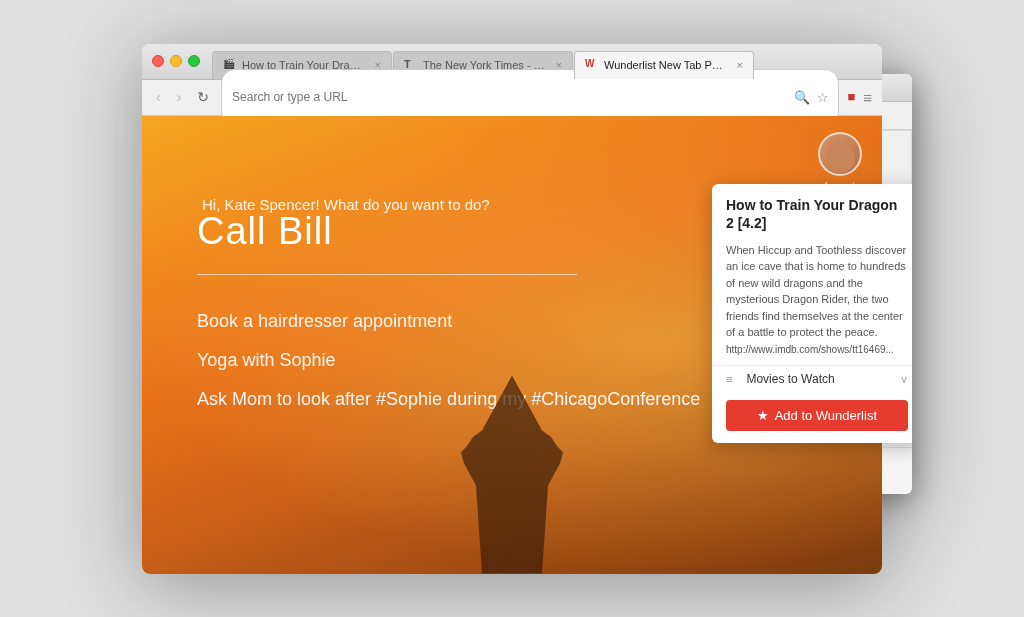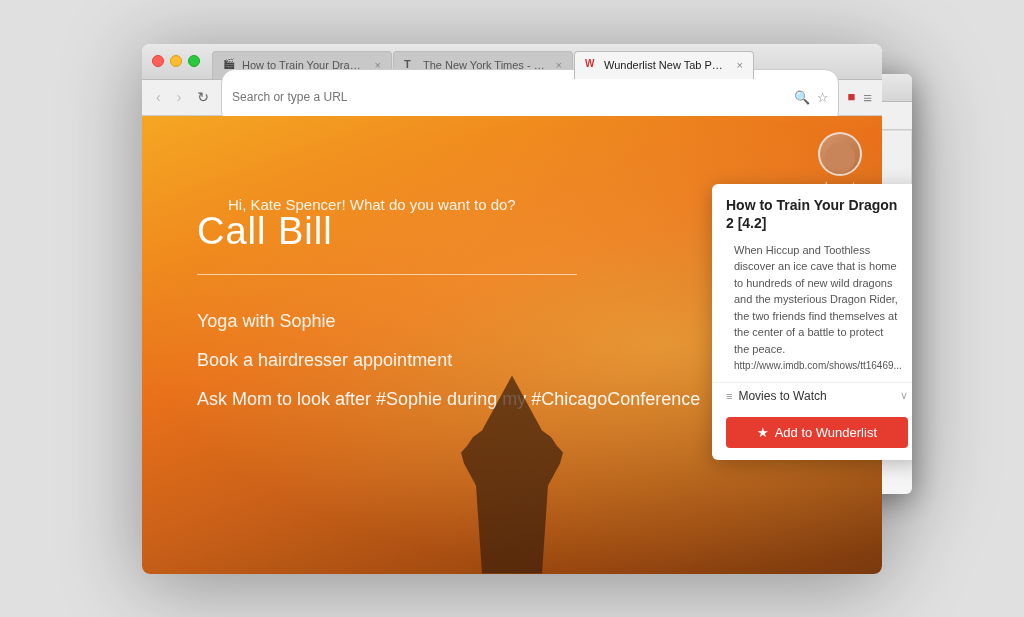--- a/index.html
+++ b/index.html
@@ -236,21 +236,20 @@
       color: rgba(255,255,255,0.85);
     }
 
     .greeting {
       position: absolute;
       top: 80px;
       left: 60px;
       color: rgba(255,255,255,0.9);
       font-size: 15px;
       font-weight: 300;
-      margin-left: 26px;
     }
 
     .main-task {
       position: absolute;
       top: 94px;
       left: 55px;
       color: #fff;
       font-size: 38px;
       font-weight: 200;
       letter-spacing: 1px;
@@ -353,21 +352,21 @@
 
     .tooltip-title {
       padding: 12px 14px 6px;
       font-size: 14px;
       font-weight: 600;
       color: #222;
       line-height: 1.3;
     }
 
     .tooltip-body {
-      padding: 4px 22px 8px;
+      padding: 4px 14px 8px;
       font-size: 11px;
       color: #555;
       line-height: 1.5;
     }
 
     .tooltip-link {
       color: #555;
       font-size: 10px;
     }
 
@@ -375,21 +374,21 @@
       display: flex;
       align-items: center;
       padding: 6px 14px;
       border-top: 1px solid #eee;
       font-size: 12px;
       color: #333;
       gap: 6px;
       cursor: pointer;
     }
     .list-row-icon { color: #888; font-size: 11px; }
-    .list-row-label { flex: 1; }
+    .list-row-label { flex: 1; margin-left: 8px; }
     .list-row-chevron { color: #aaa; font-size: 11px; }
 
     .add-btn {
       margin: 8px 14px 12px;
       background: #e63c2f;
       color: #fff;
       border: none;
       border-radius: 4px;
       padding: 8px 0;
       width: calc(100% - 28px);
@@ -571,22 +570,22 @@
           </div>
           <span class="logout-text">logout</span>
         </div>
 
         <div class="greeting">Hi, Kate Spencer! What do you want to do?</div>
 
         <div class="main-task">Call Bill</div>
         <div class="task-underline"></div>
 
         <div class="task-list">
+          <div class="task-item">Book a hairdresser appointment</div>
           <div class="task-item">Yoga with Sophie</div>
-          <div class="task-item">Book a hairdresser appointment</div>
           <div class="task-item">Ask Mom to look after #Sophie during my #ChicagoConference</div>
         </div>
 
       </div>
     </div>
   </div>
 
 </div>
 
 </body></html>

